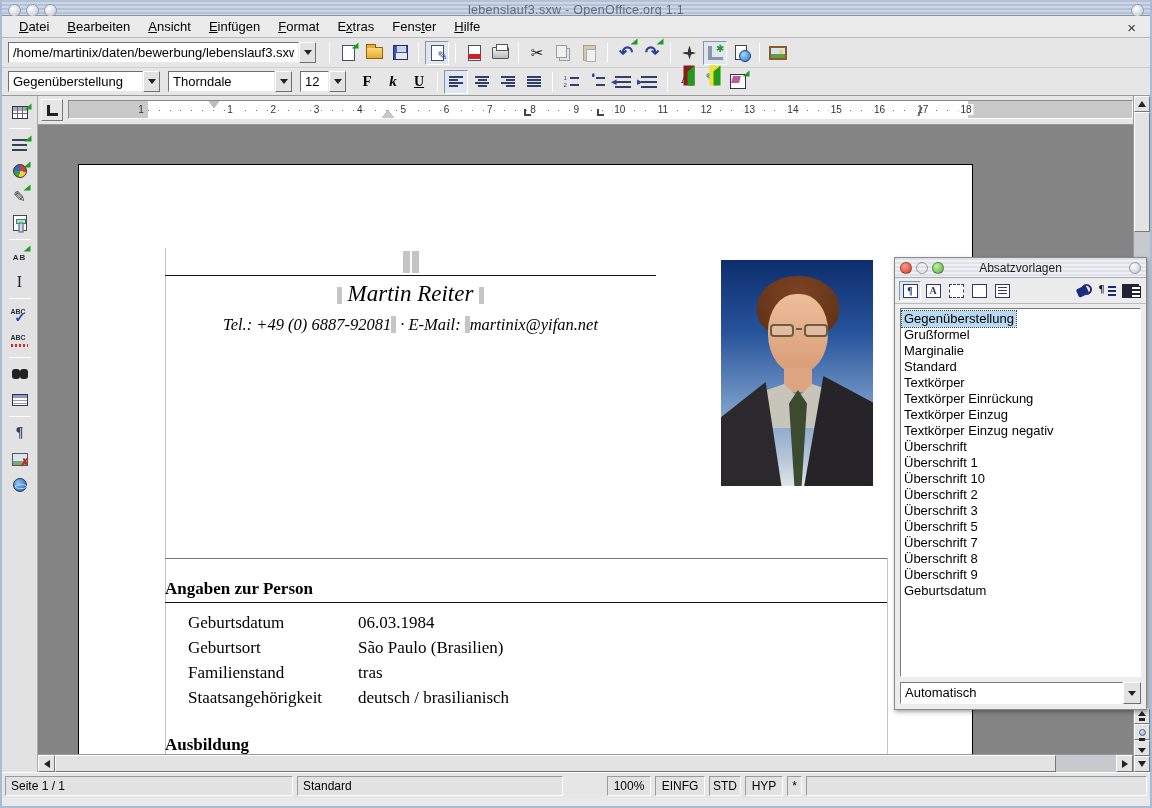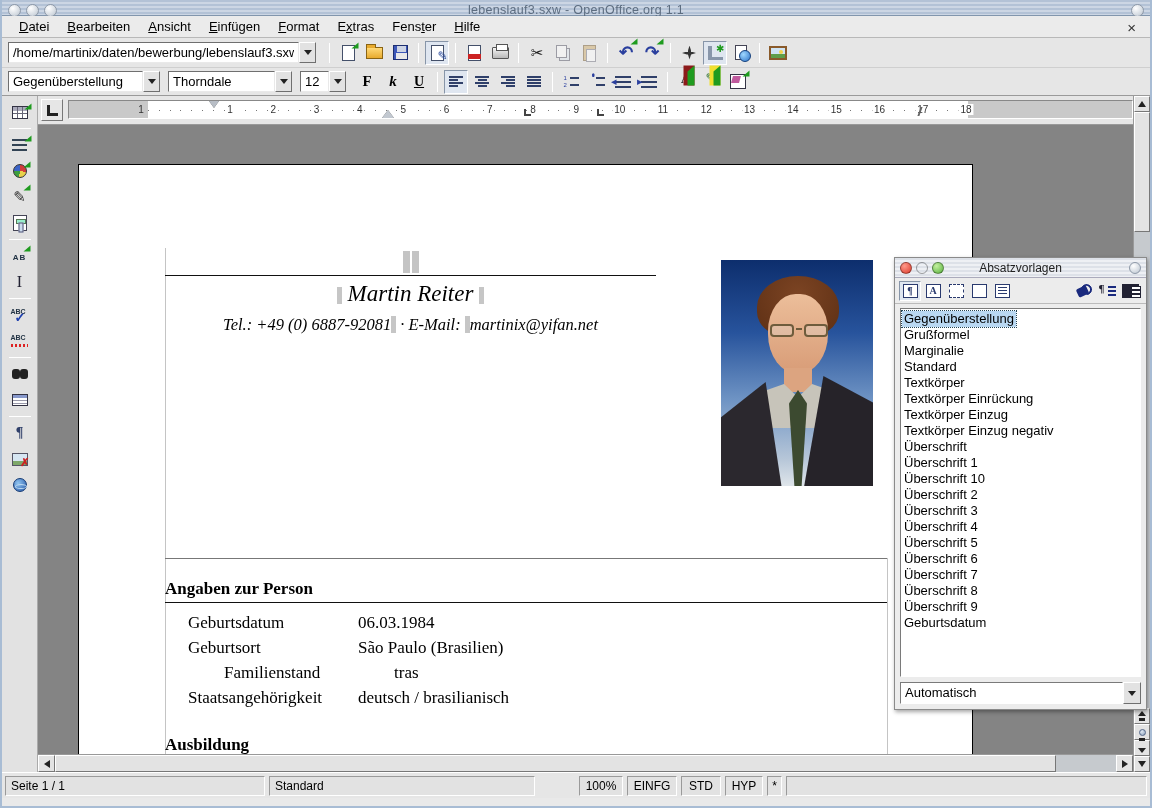--- a/index.html
+++ b/index.html
@@ -538,21 +538,21 @@
           <div class="doc-sec1">Angaben zur Person</div>
           <div id="personal-rows">
               <div class="prow" style="top: 448px;">
                 <span class="pl">Geburtsdatum</span>
                 <span class="pv">06.03.1984</span>
               </div>
               <div class="prow" style="top: 473px;">
                 <span class="pl">Geburtsort</span>
                 <span class="pv">São Paulo (Brasilien)</span>
               </div>
-              <div class="prow" style="top: 498px; margin-left: 36px;">
+              <div class="prow" style="top: 498px;">
                 <span class="pl">Familienstand</span>
                 <span class="pv">tras</span>
               </div>
               <div class="prow" style="top: 523px;">
                 <span class="pl">Staatsangehörigkeit</span>
                 <span class="pv">deutsch / brasilianisch</span>
               </div>
             </div>
           <div class="doc-sec2">Ausbildung</div>
         </div>
@@ -584,26 +584,26 @@
       <span class="sbtn">
           <span class="t-dn2"></span>
         </span>
       <span class="sbtn">
           <span class="t-dn"></span>
         </span>
     </div>
   </div>
 
   <div class="statusbar">
-    <span class="scell" style="width:260px">Seite 1 / 1</span>
+    <span class="scell" style="width:288px">Seite 1 / 1</span>
     <span class="scell" style="width:266px">Standard</span>
     <span style="width:36px"></span>
     <span class="scell" style="width:44px; justify-content:center">100%</span>
     <span class="scell" style="width:50px; justify-content:center">EINFG</span>
-    <span class="scell" style="width:40px; justify-content:center">STD</span>
+    <span class="scell" style="width:32px; justify-content:center">STD</span>
     <span class="scell" style="width:38px; justify-content:center">HYP</span>
     <span class="scell" style="width:15px; justify-content:center; padding:0">*</span>
     <span class="scell" style="flex:1"></span>
   </div>
 
   <div class="stylist">
     <div class="st-title">
       <span class="st-light" style="left:5px;  background:radial-gradient(circle at 35% 30%, #ff9a8a, #dd3b2c)"></span>
       <span class="st-light" style="left:21px; background:radial-gradient(circle at 35% 30%, #ffe2a0, #f0a midst)"></span>
       <span class="st-light" style="left:37px; background:radial-gradient(circle at 35% 30%, #c4f0a0, #57b13c)"></span>
@@ -644,23 +644,21 @@
         <div class="style-item">Standard</div>
         <div class="style-item">Textkörper</div>
         <div class="style-item">Textkörper Einrückung</div>
         <div class="style-item">Textkörper Einzug</div>
         <div class="style-item">Textkörper Einzug negativ</div>
         <div class="style-item">Überschrift</div>
         <div class="style-item">Überschrift 1</div>
         <div class="style-item">Überschrift 10</div>
         <div class="style-item">Überschrift 2</div>
         <div class="style-item">Überschrift 3</div>
-        <div class="style-item">Überschrift 4</div>
         <div class="style-item">Überschrift 5</div>
-        <div class="style-item">Überschrift 6</div>
         <div class="style-item">Überschrift 7</div>
         <div class="style-item">Überschrift 8</div>
         <div class="style-item">Überschrift 9</div>
         <div class="style-item">Geburtsdatum</div>
       </div>
     <div class="st-filter">
       <span class="field">Automatisch</span>
       <span class="arrowbtn">
           <span class="tri-down"></span>
         </span>

